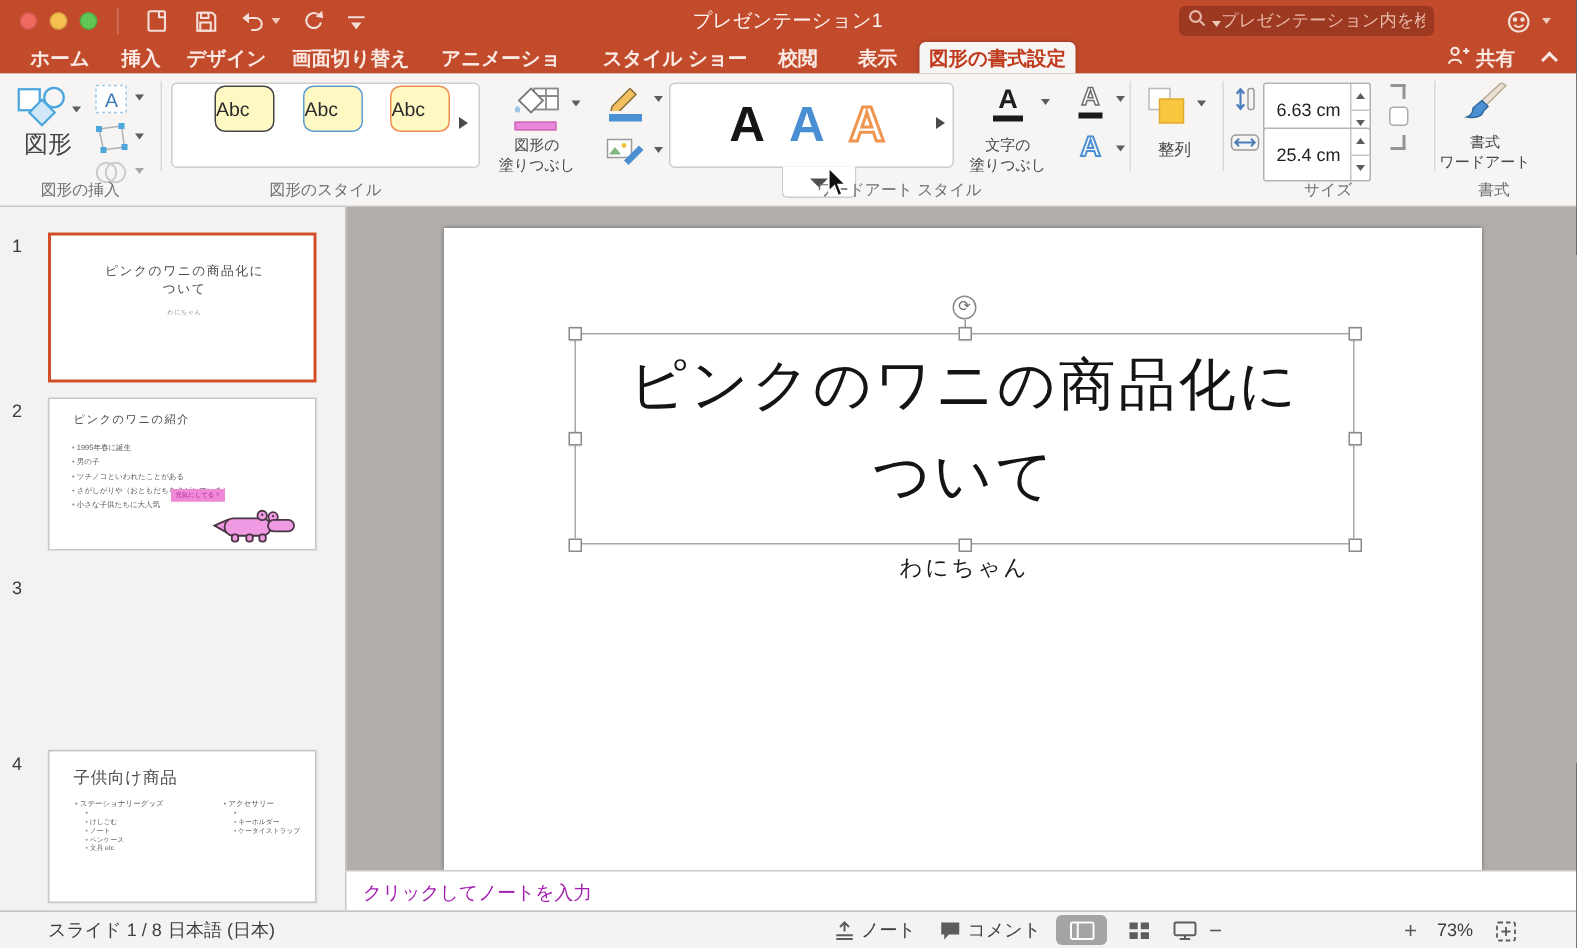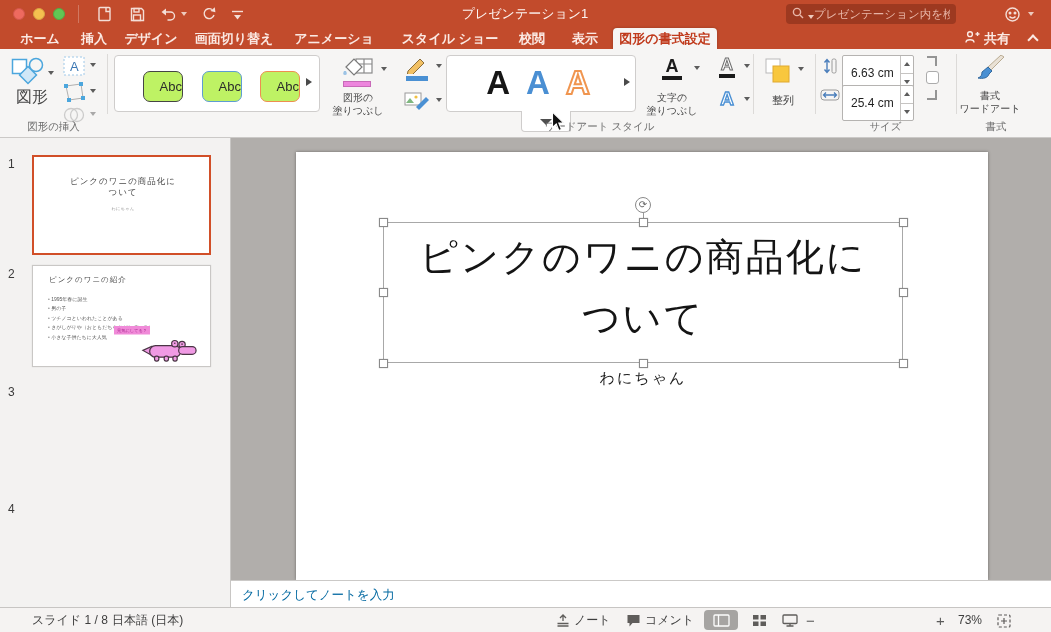--- a/index.html
+++ b/index.html
@@ -39,22 +39,22 @@
            color:#fbe9e3; font-size:13px; font-weight:600; }
   .chev-up { position:absolute; right:14px; top:8px; width:8px; height:8px; border-top:2px solid #fbe9e3;
              border-right:2px solid #fbe9e3; transform:rotate(-45deg); }
 
   
   .ribbon { left:0; top:49px; width:1051px; height:89px; background:#f6f5f4; border-bottom:1px solid #cbc9c7; }
   .rdiv { position:absolute; top:5px; width:1px; height:60px; background:#dcdad8; }
   .glabel { position:absolute; top:71px; font-size:10.5px; color:#6e6e6e; text-align:center; }
   .btnlabel { position:absolute; font-size:10px; line-height:12.5px; color:#454545; text-align:center; }
   .galbox { position:absolute; top:6px; height:57px; background:#fff; border:1px solid #cfcdcc; border-radius:4px; }
-  .abc { position:absolute; top:22px; width:40px; height:31px; border-radius:7px; background:#bef264;
-         font-size:13px; color:#2b2b2b; text-align:right; line-height:29px; }
+  .abc { position:absolute; top:8px; width:40px; height:31px; border-radius:7px; background:#fef9c3;
+         font-size:13px; color:#2b2b2b; text-align:left; line-height:29px; }
   .gal-arrow { position:absolute; width:0; height:0; border-top:4.5px solid transparent;
                border-bottom:4.5px solid transparent; border-left:6px solid #4a4a4a; }
   .wa-letter { font-size:33px; font-weight:700; line-height:48px; }
   .wa-tab { position:absolute; left:521px; top:62px; width:50px; height:21px; background:#fff;
             border:1px solid #cfcdcc; border-top:none; border-radius:0 0 4px 4px; }
   .wa-tab .tri { position:absolute; left:18px; top:8px; width:0; height:0;
                  border-left:6px solid transparent; border-right:6px solid transparent; border-top:6px solid #4f4f4f; }
   .spinfield { position:absolute; width:72px; height:36px; background:#fff; border:1px solid #b5b3b1;
                border-radius:2px; display:flex; }
   .spinfield input { flex:1; border:none; outline:none; font-size:12px; color:#1f1f1f; padding-left:8px;
@@ -88,21 +88,21 @@
          box-shadow:0 0 1px rgba(0,0,0,.3); }
   .rot { left:635px; top:197px; width:16px; height:16px; border-radius:50%; background:#fff;
          border:1px solid #8a8a8a; color:#6a6a6a; font-size:10px; line-height:14px; text-align:center; }
   .stem { left:643px; top:213px; width:1px; height:9px; background:#9a9a9a; }
   .slide-title { left:383px; top:227px; width:520px; text-align:center; font-size:38px; line-height:61px;
                  font-weight:300; color:#141414; letter-spacing:2px; }
   .slide-sub { left:383px; top:369px; width:520px; text-align:center; font-size:15px; color:#1c1c1c; letter-spacing:2px; }
 
   
   .notesbar { left:231px; top:580px; width:820px; height:27px; background:#fff; border-top:1px solid #cbc9c7; }
-  .notesbar span { position:absolute; left:11px; top:6px; font-size:12.5px; color:#0369a1;text-align:right; }
+  .notesbar span { position:absolute; left:11px; top:6px; font-size:12.5px; color:#a21caf;text-align:right; }
   .statusbar { left:0; top:607px; width:1051px; height:25px; background:#f5f3f2; border-top:1px solid #c7c5c3;
                font-size:12px; color:#3e3e3e; }
   .sb-item { position:absolute; top:0; height:25px; line-height:25px; }
   .sb-ic { display:inline-block; vertical-align:-3px; margin-right:4px; }
   .viewbtn { position:absolute; top:2px; height:20px; border-radius:4px; display:flex; align-items:center;
              justify-content:center; }
 
   .cursor { left:551px; top:111px; width:15px; height:21px; z-index:60; }
 </style>
 </head>
@@ -236,20 +236,21 @@
     </div>
     <div class="dd" style="left:90px; top:63px; opacity:.5"></div>
     <div class="glabel" style="left:0; width:107px">図形の挿入</div>
     <div class="rdiv" style="left:107px"></div>
 
     <div class="galbox" style="left:114px; width:206px"></div>
     <div class="abc" style="left:143px; border:1.4px solid #454545">Abc</div>
     <div class="abc" style="left:202px; border:1.4px solid #5e9cd3">Abc</div>
     <div class="abc" style="left:260px; border:1.4px solid #ee8e50">Abc</div>
     <div class="gal-arrow" style="left:306px; top:29px"></div>
+    <div class="glabel" style="left:114px; width:206px">図形のスタイル</div>
 
     <div class="abs" style="left:342px; top:8px; width:32px; height:30px">
       <svg width="32" height="22" viewBox="0 0 32 22" fill="none" stroke="#8a8a8a" stroke-width="1.2">
         <rect x="14" y="2" width="16" height="14" fill="#fff"></rect>
           <path d="M14 7 h16 M22 2 v14"></path>
         <path d="M4 10 L12 2 L20 10 L12 18 Z" fill="#fff" stroke="#7a7a7a"></path>
         <path d="M2 14 q-2 4 1 4 t1 -4" fill="#9cc3e5" stroke="none"></path>
         </svg>
       <div style="position:absolute; left:1px; top:24px; width:28px; height:6px; background:#ed86dd; border:1px solid #c86ab8"></div>
     </div>
@@ -407,20 +408,41 @@
         <rect x="30" y="48" width="9" height="10" rx="4" fill="#f09ae4" stroke="#4a3545" stroke-width="2.5"></rect>
         <rect x="50" y="48" width="9" height="10" rx="4" fill="#f09ae4" stroke="#4a3545" stroke-width="2.5"></rect>
         <rect x="68" y="48" width="9" height="10" rx="4" fill="#f09ae4" stroke="#4a3545" stroke-width="2.5"></rect>
       </svg>
     </div>
   </div>
 
   <div class="abs slnum" style="top:385px">3</div>
 
   <div class="abs slnum" style="top:502px">4</div>
+  <div class="abs thumb norm" style="top:500px; height:102px">
+    <div class="thumb-inner">
+      <div class="t-title" style="left:32px; top:20px; font-size:22px; letter-spacing:1px">子供向け商品</div>
+      <div class="t-bullets" style="left:34px; top:64px; font-size:10px; line-height:13px">
+        <div>ステーショナリーグッズ</div>
+        <div class="t-sub" style="margin-left:14px; font-size:9px; line-height:11.5px">
+          <div>けしごむ</div>
+          <div>ノート</div>
+          <div>ペンケース</div>
+          <div>文具 etc</div>
+        </div>
+      </div>
+      <div class="t-bullets" style="left:232px; top:64px; font-size:10px; line-height:13px">
+        <div>アクセサリー</div>
+        <div class="t-sub" style="margin-left:14px; font-size:9px; line-height:11.5px">
+          <div>キーホルダー</div>
+          <div>ケータイストラップ</div>
+        </div>
+      </div>
+    </div>
+  </div>
 
   <div class="abs canvas"></div>
   <div class="abs slide"></div>
 
   <div class="abs rot">⟳</div>
   <div class="abs stem"></div>
   <div class="abs selbox"></div>
   <div class="hdl" style="left:379px; top:218px"></div>
   <div class="hdl" style="left:639px; top:218px"></div>
   <div class="hdl" style="left:899px; top:218px"></div>

